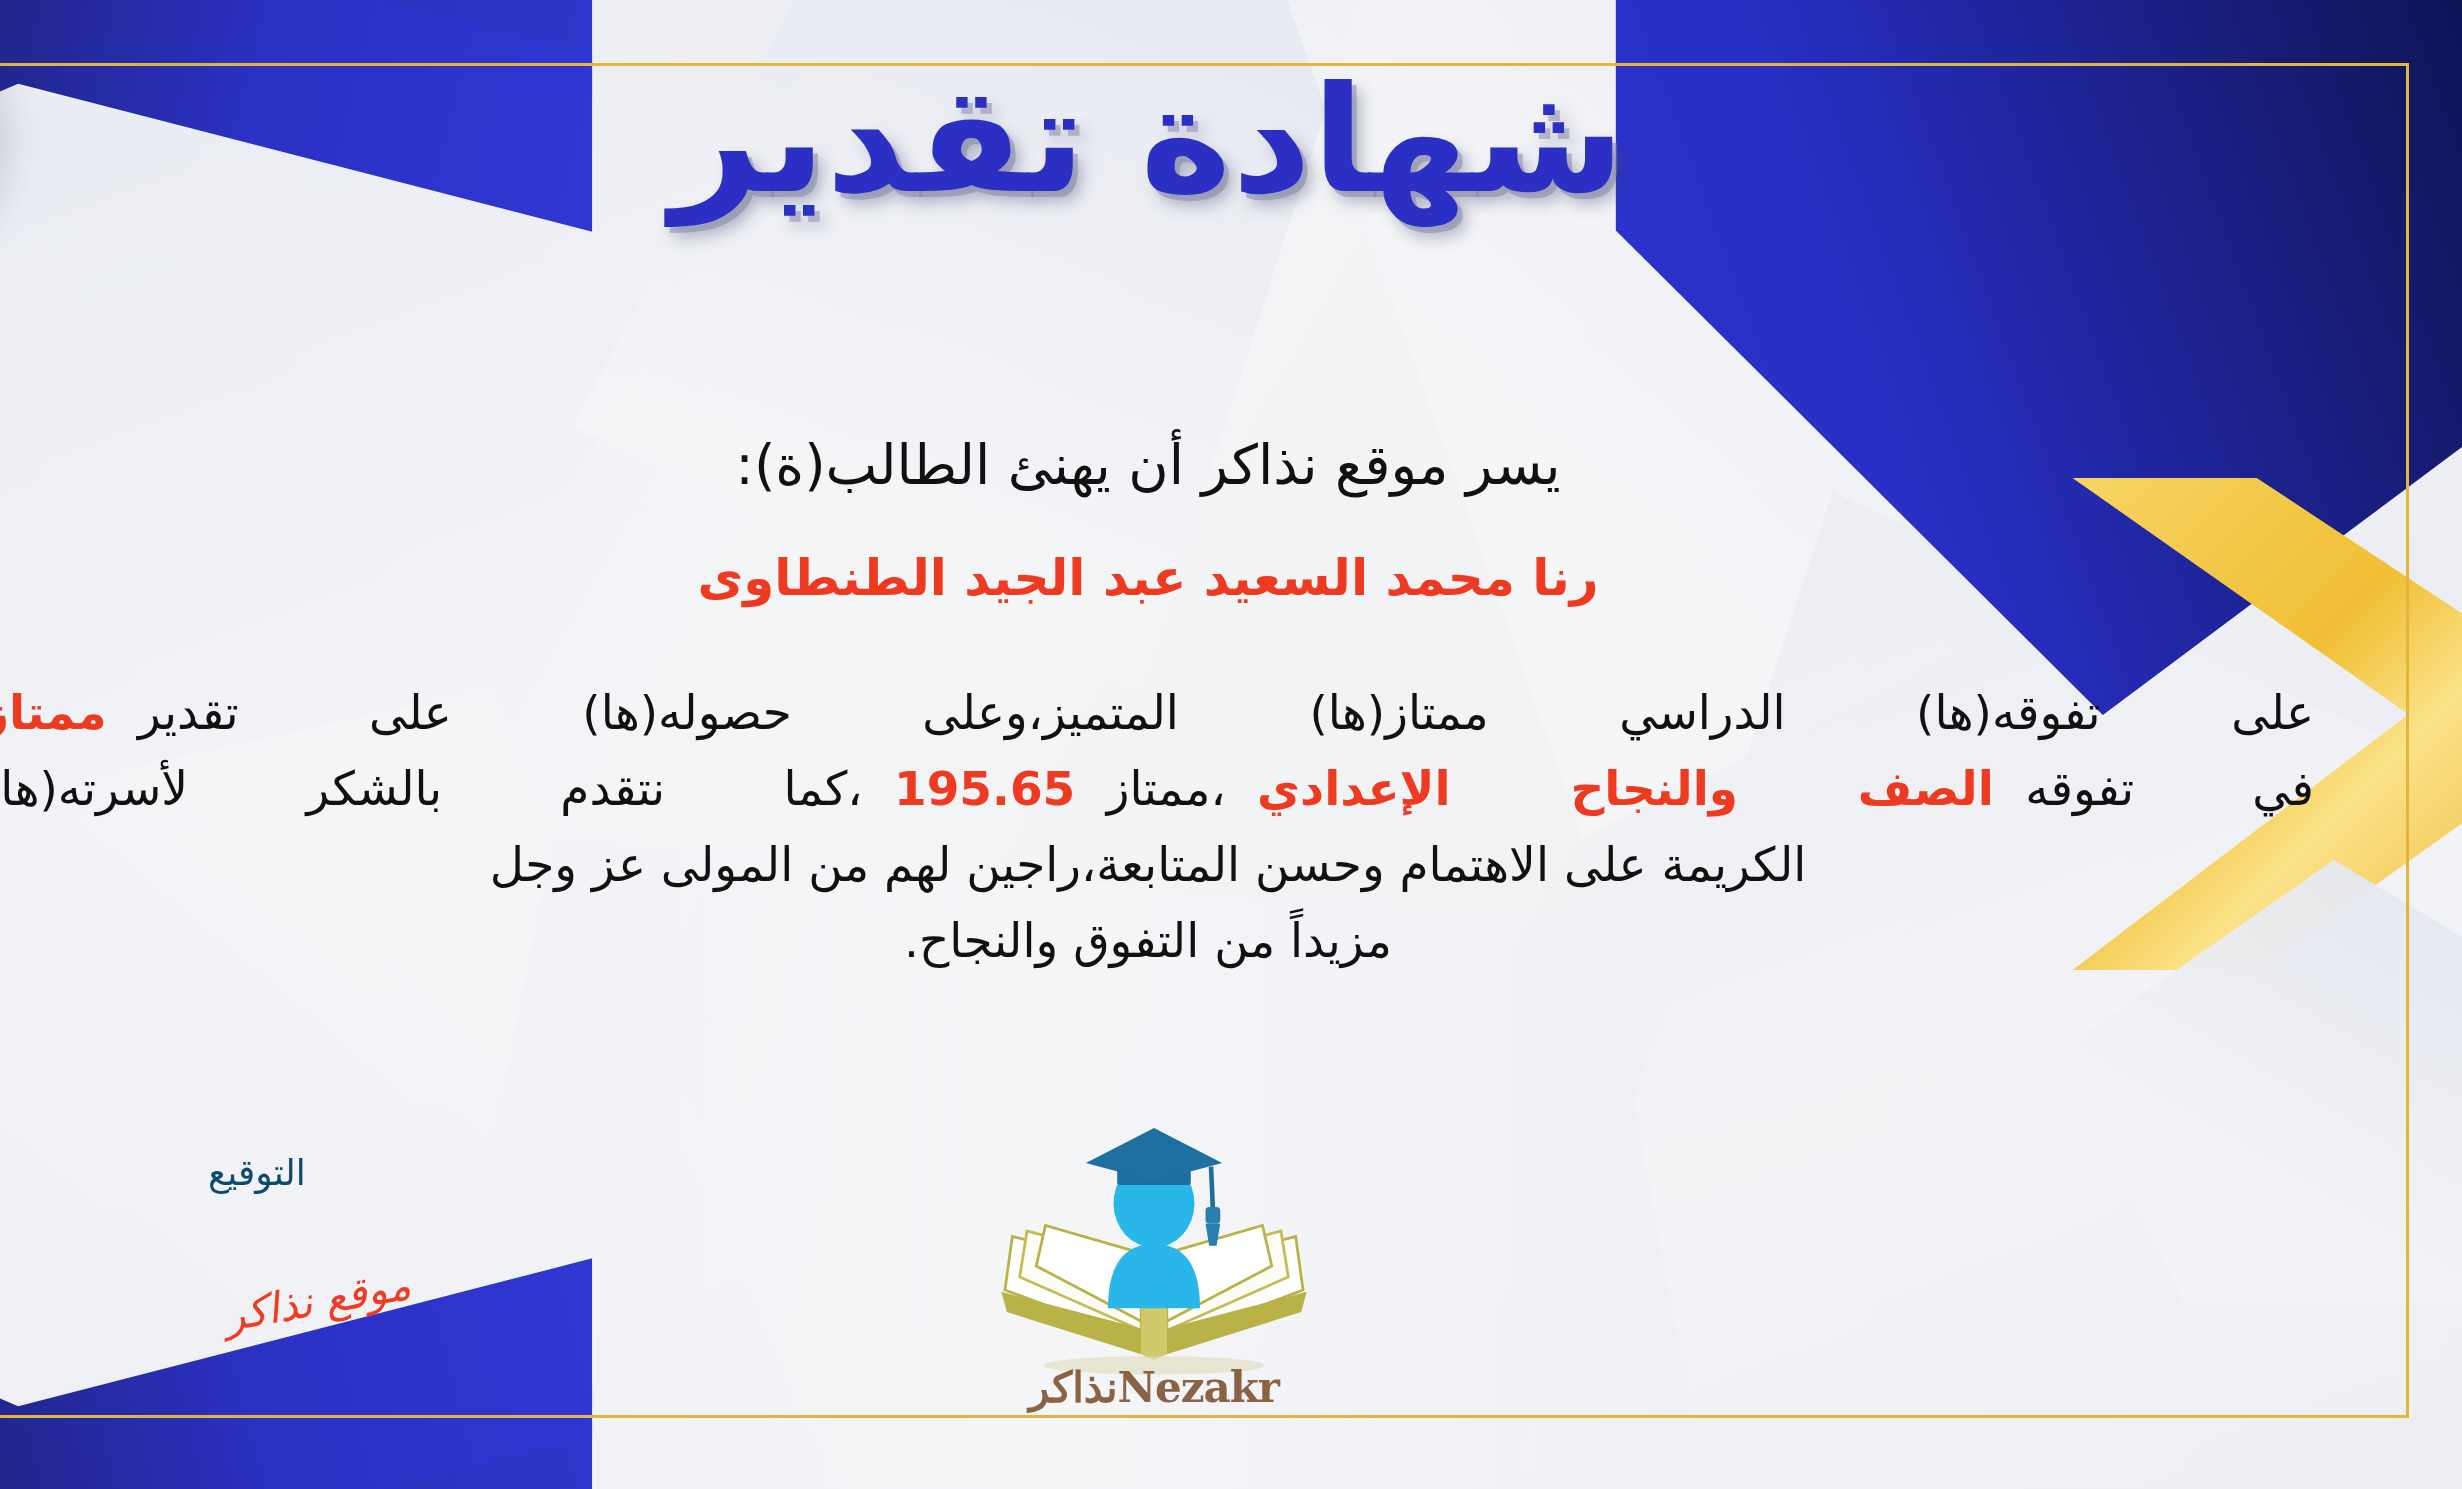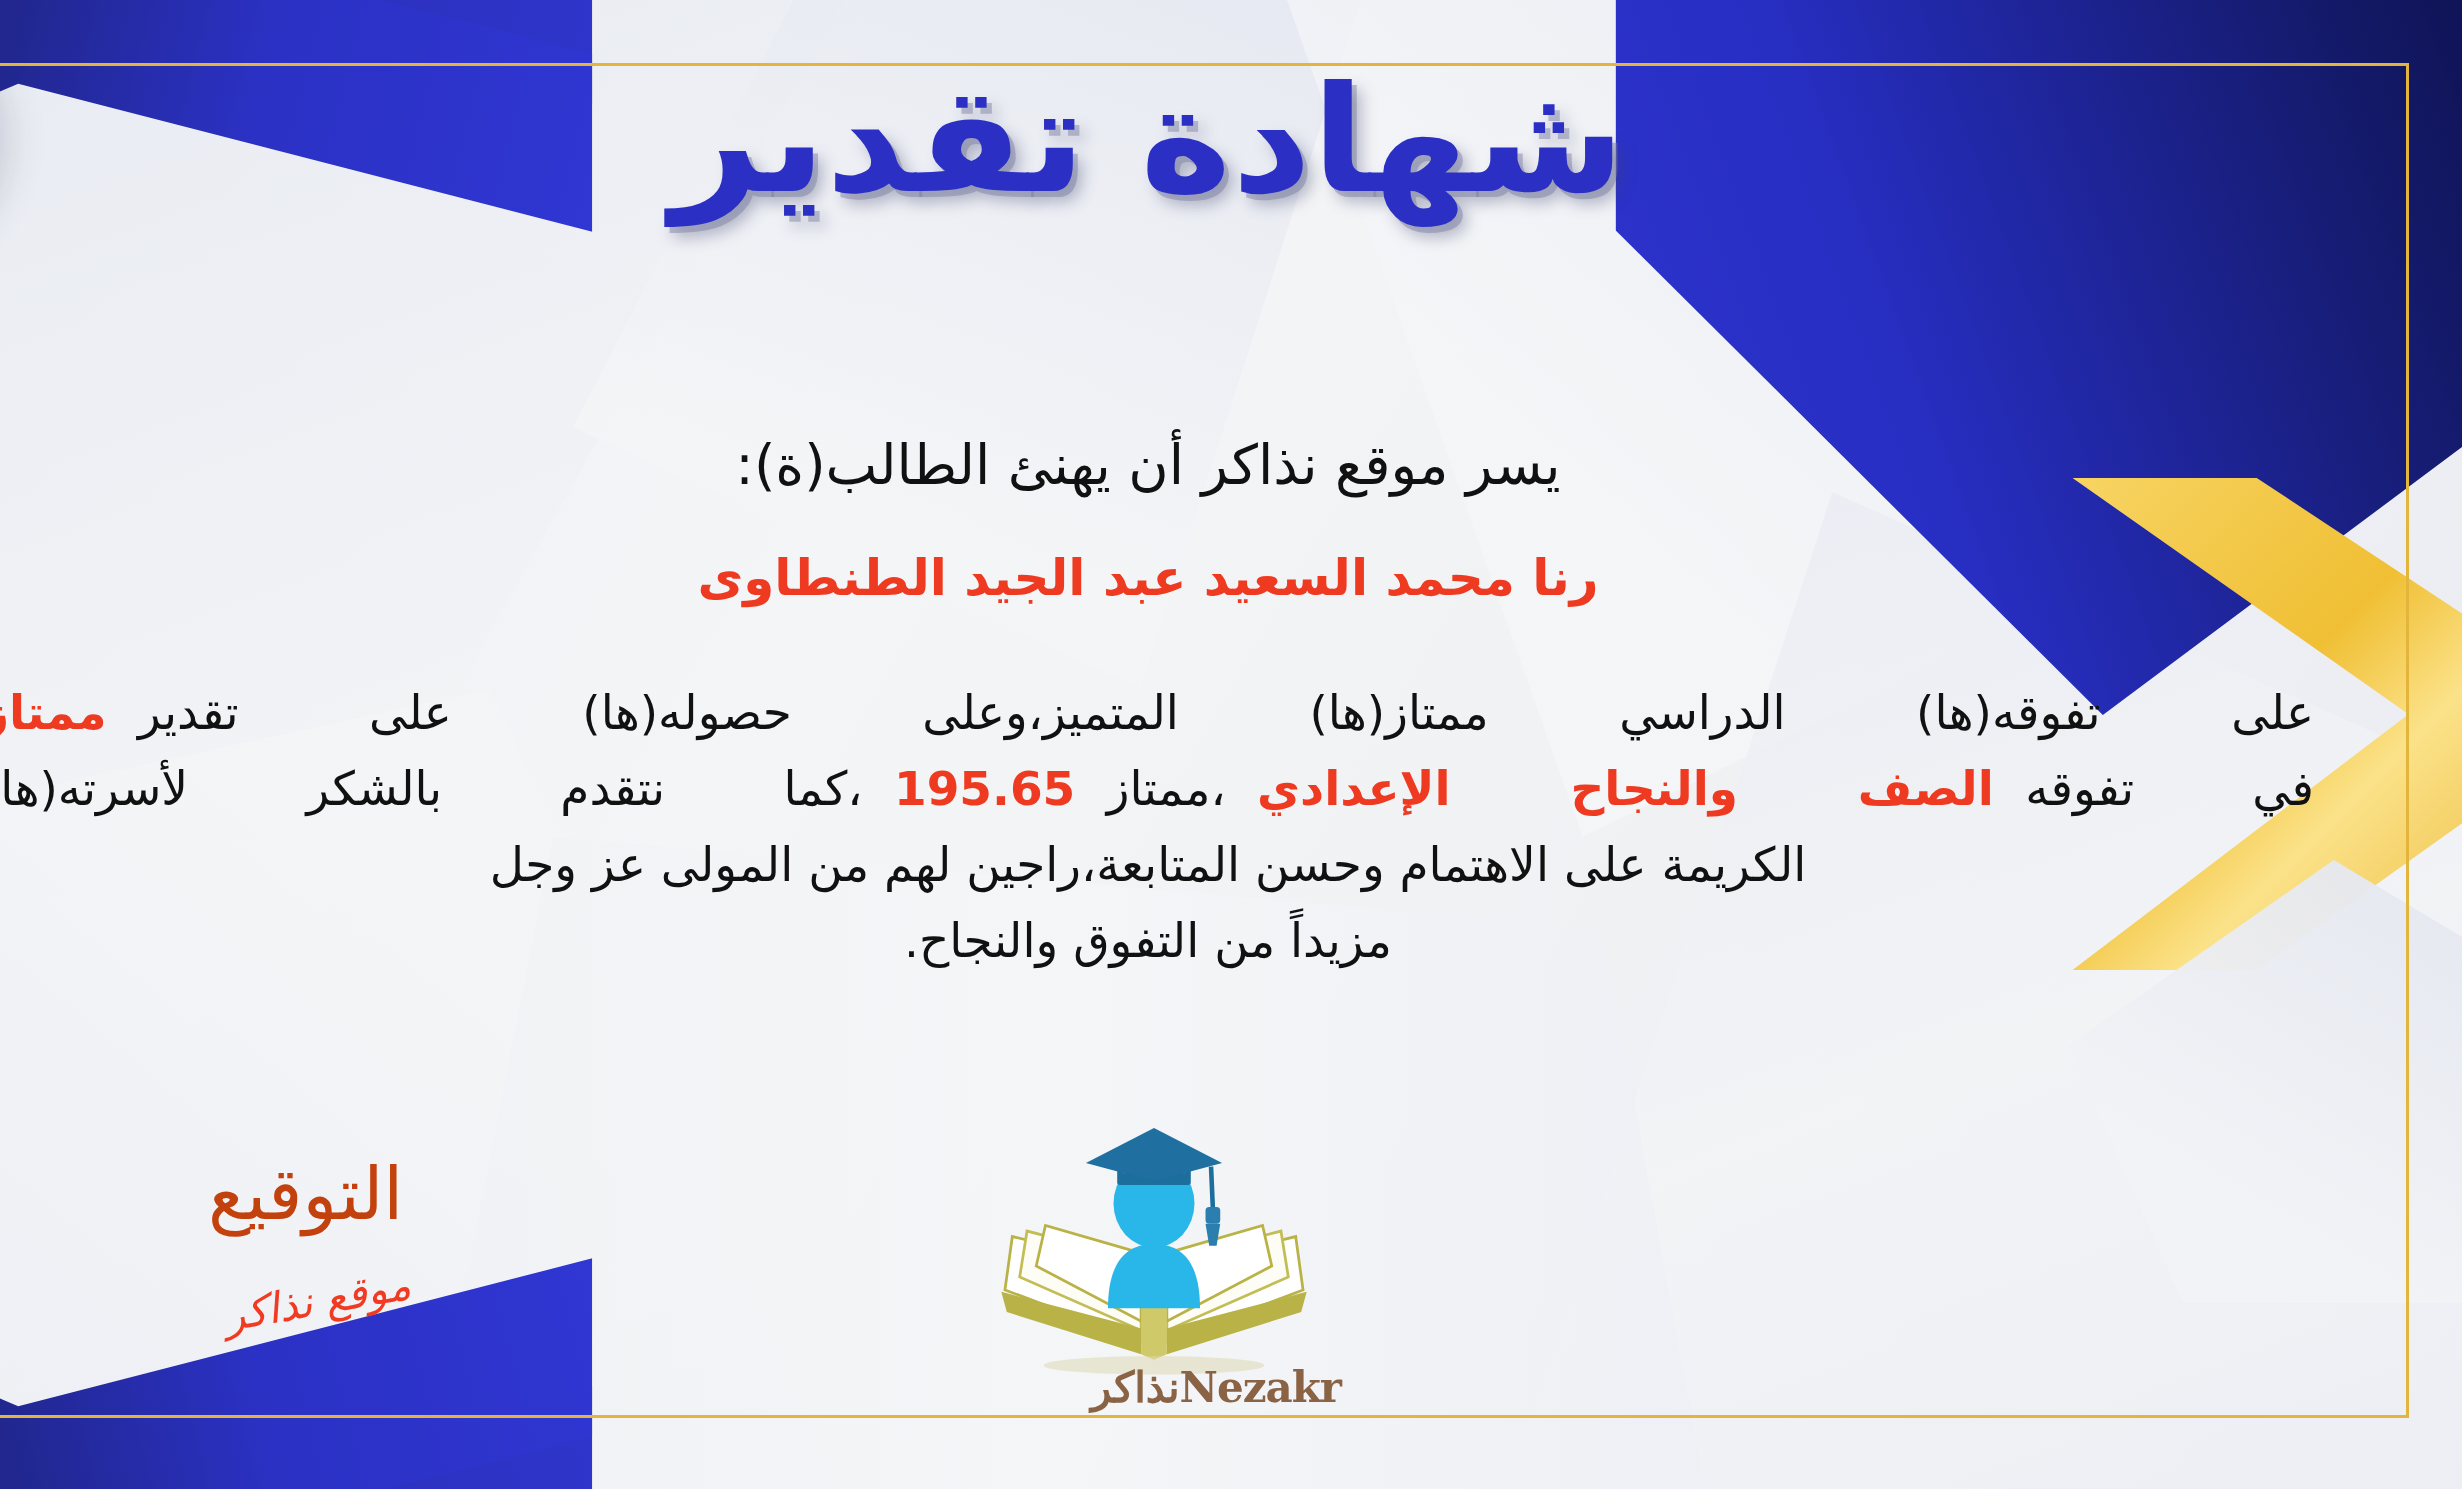--- a/index.html
+++ b/index.html
@@ -197,22 +197,22 @@
   .body-line { display: block; white-space: nowrap; }
   .body-line.l1 { text-align: justify; text-align-last: justify; }
   .body-line.l2 { text-align: justify; text-align-last: justify; }
   .hl { color: #ef3a22; font-weight: 600; }
   .sp { display: inline-block; width: 31.5px; }
 
   .sig-label {
     position: absolute;
     top: 1152px;
     left: 374px;
-    font-size: 72px;
-    color: #c2410c;
+    font-size: 36px;
+    color: #0c4a6e;
     font-weight: 500;
   }
   .sig-script {
     position: absolute;
     top: 1276px;
     left: 389px;
     font-size: 42px;
     color: #f03b22;
     font-style: italic;
     transform: rotate(-10deg);
@@ -225,20 +225,21 @@
     top: 1128px;
     left: 1133px;
     width: 374px;
     height: 276px;
   }
   .logo svg { width: 100%; height: 100%; display: block; }
   .logo-text {
     position: absolute;
     left: 0; right: 0;
     bottom: -7.9px;
+    text-align: center;
     font-size: 42px;
     font-weight: 700;
     color: #8a6244;
     font-family: "DejaVu Serif", "Liberation Serif", serif;
     letter-spacing: -1px;
   }
 </style>
 </head>
 <body>
 

